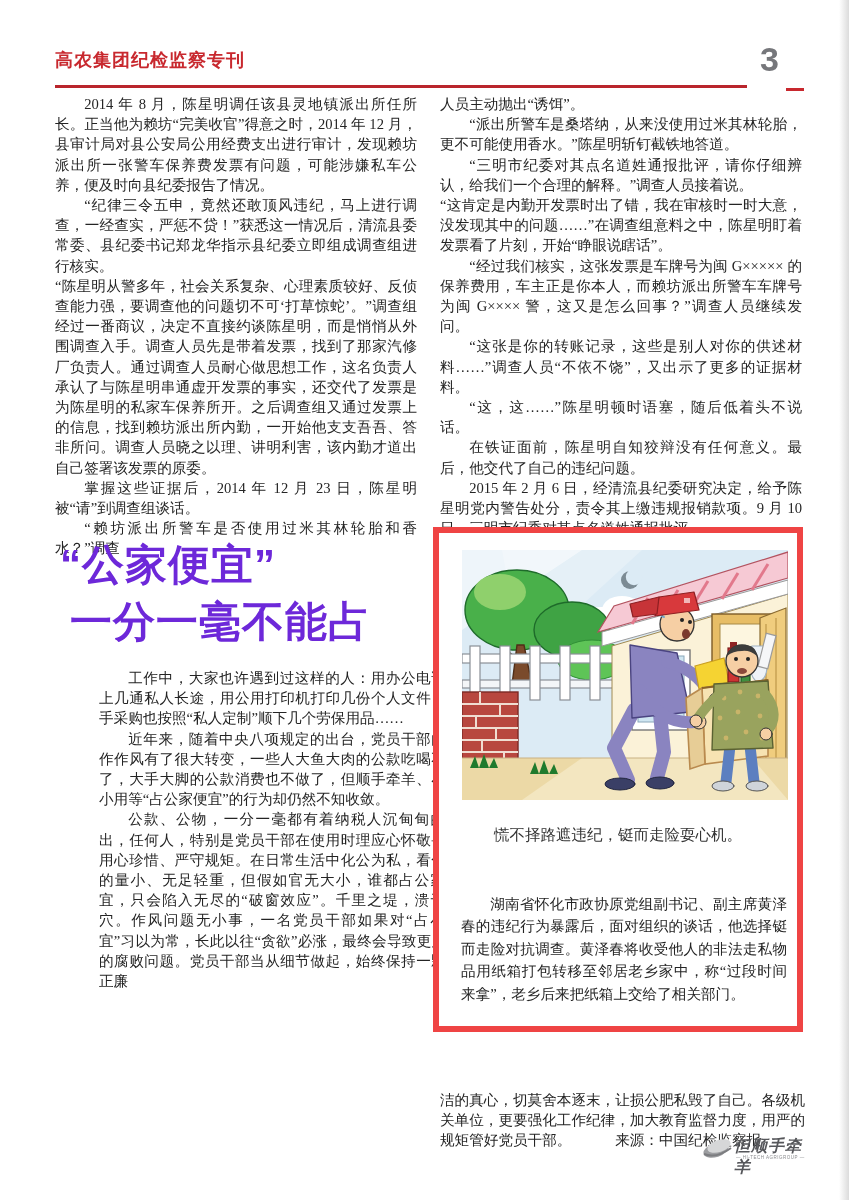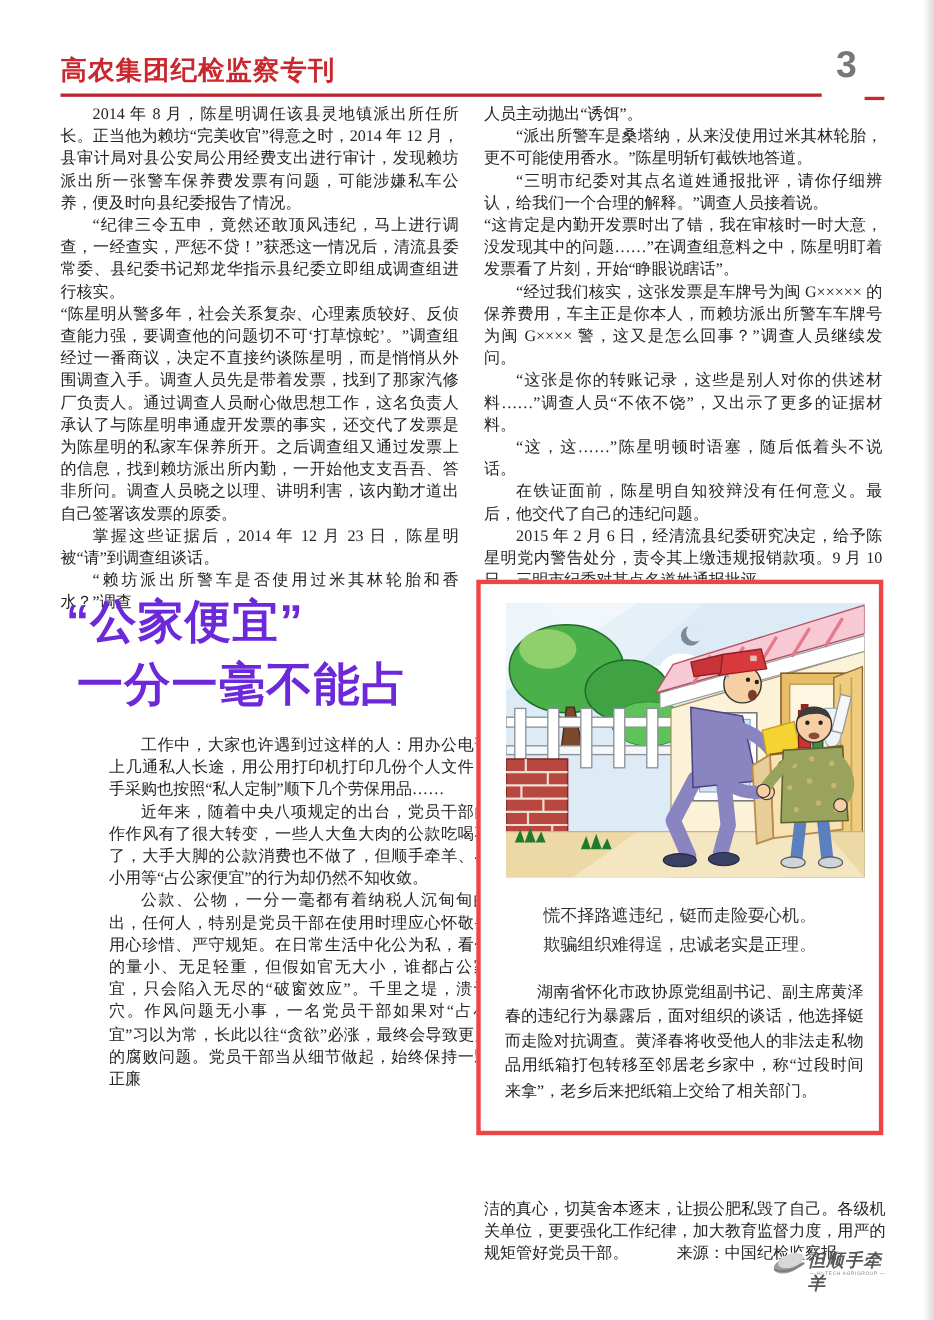--- a/index.html
+++ b/index.html
@@ -7,21 +7,21 @@
     position:relative; width:849px; height:1200px; background:#ffffff;
     font-family:"Liberation Serif","DejaVu Serif",serif; color:#242424; overflow:hidden;
   }
   .page-edge {
     position:absolute; right:0; top:0; width:10px; height:1200px;
     background:linear-gradient(to right, rgba(255,255,255,0), rgba(190,190,190,.55));
   }
   
   .masthead {
     position:absolute; left:55px; top:48px; font-family:"Liberation Sans","DejaVu Sans",sans-serif;
-    font-weight:bold; font-size:24px; letter-spacing:1px; color:#c8282e;
+    font-weight:bold; font-size:18px; letter-spacing:1px; color:#c8282e;
   }
   .head-rule { position:absolute; left:55px; top:85px; width:692px; height:3px; background:#b9252c; }
   .page-num {
     position:absolute; left:760px; top:40px; font-family:"Liberation Sans","DejaVu Sans",sans-serif;
     font-weight:bold; font-size:34px; color:#76777b;
   }
   .page-num-dash { position:absolute; left:786px; top:88px; width:18px; height:3px; background:#c8282e; }
 
   
   .col { position:absolute; width:362px; font-size:14.6px; line-height:20.2px; }
@@ -36,21 +36,21 @@
     font-family:"Liberation Sans","DejaVu Sans",sans-serif; font-weight:bold;
     color:#6d28d9; font-size:42px; line-height:57px; letter-spacing:1px;
   }
   .headline .hl2 { padding-left:10px; }
 
   .col-a2-left { left:55px; top:668px;margin-left:44px; }
 
   
   .cartoon-box {
     position:absolute; left:433px; top:527px; width:370px; height:505px;
-    border:4px solid #ef4444; background:#ffffff; box-sizing:border-box;
+    border:6px solid #ef4444; background:#ffffff; box-sizing:border-box;
   }
   .cartoon-img { position:absolute; left:23px; top:17px; width:326px; height:250px; }
   .caption { position:absolute; left:0; top:288px; width:100%; text-align:center;
              font-size:15.5px; line-height:27px; color:#333333; }
   .box-body { position:absolute; left:22px; top:360px; width:326px;
               font-size:14.6px; line-height:22.4px; }
 
   .col-a2-bottom { left:440px; top:1058px; width:365px;margin-top:32px; }
 
   
@@ -259,21 +259,20 @@
         <circle cx="304" cy="184" r="6" fill="#f6cfa4" stroke="#333333"></circle>
         <circle cx="280" cy="111" r="16" fill="#f6cfa4" stroke="#333333" stroke-width="1.3"></circle>
         <path d="M265,106 Q268,94 282,95 Q294,95 295,106 Q288,100 280,101 Q271,101 265,106 Z" fill="#3c3c3c"></path>
         <circle cx="274" cy="109" r="2" fill="#222222"></circle>
         <circle cx="286" cy="109" r="2" fill="#222222"></circle>
         <ellipse cx="280" cy="121" rx="5" ry="3" fill="#8a4a3c"></ellipse>
       </g>
     </svg>
     <div class="caption">
       <div>慌不择路遮违纪，铤而走险耍心机。</div>
-      <div>欺骗组织难得逞，忠诚老实是正理。</div>
     </div>
     <div class="box-body">
         <p class="para indent">湖南省怀化市政协原党组副书记、副主席黄泽春的违纪行为暴露后，面对组织的谈话，他选择铤而走险对抗调查。黄泽春将收受他人的非法走私物品用纸箱打包转移至邻居老乡家中，称“过段时间来拿”，老乡后来把纸箱上交给了相关部门。</p>
       </div>
   </div>
 
   <div class="col col-a2-bottom">
       <p class="para">洁的真心，切莫舍本逐末，让损公肥私毁了自己。各级机关单位，更要强化工作纪律，加大教育监督力度，用严的规矩管好党员干部。　　　来源：中国纪检监察报</p>
     </div>
 

